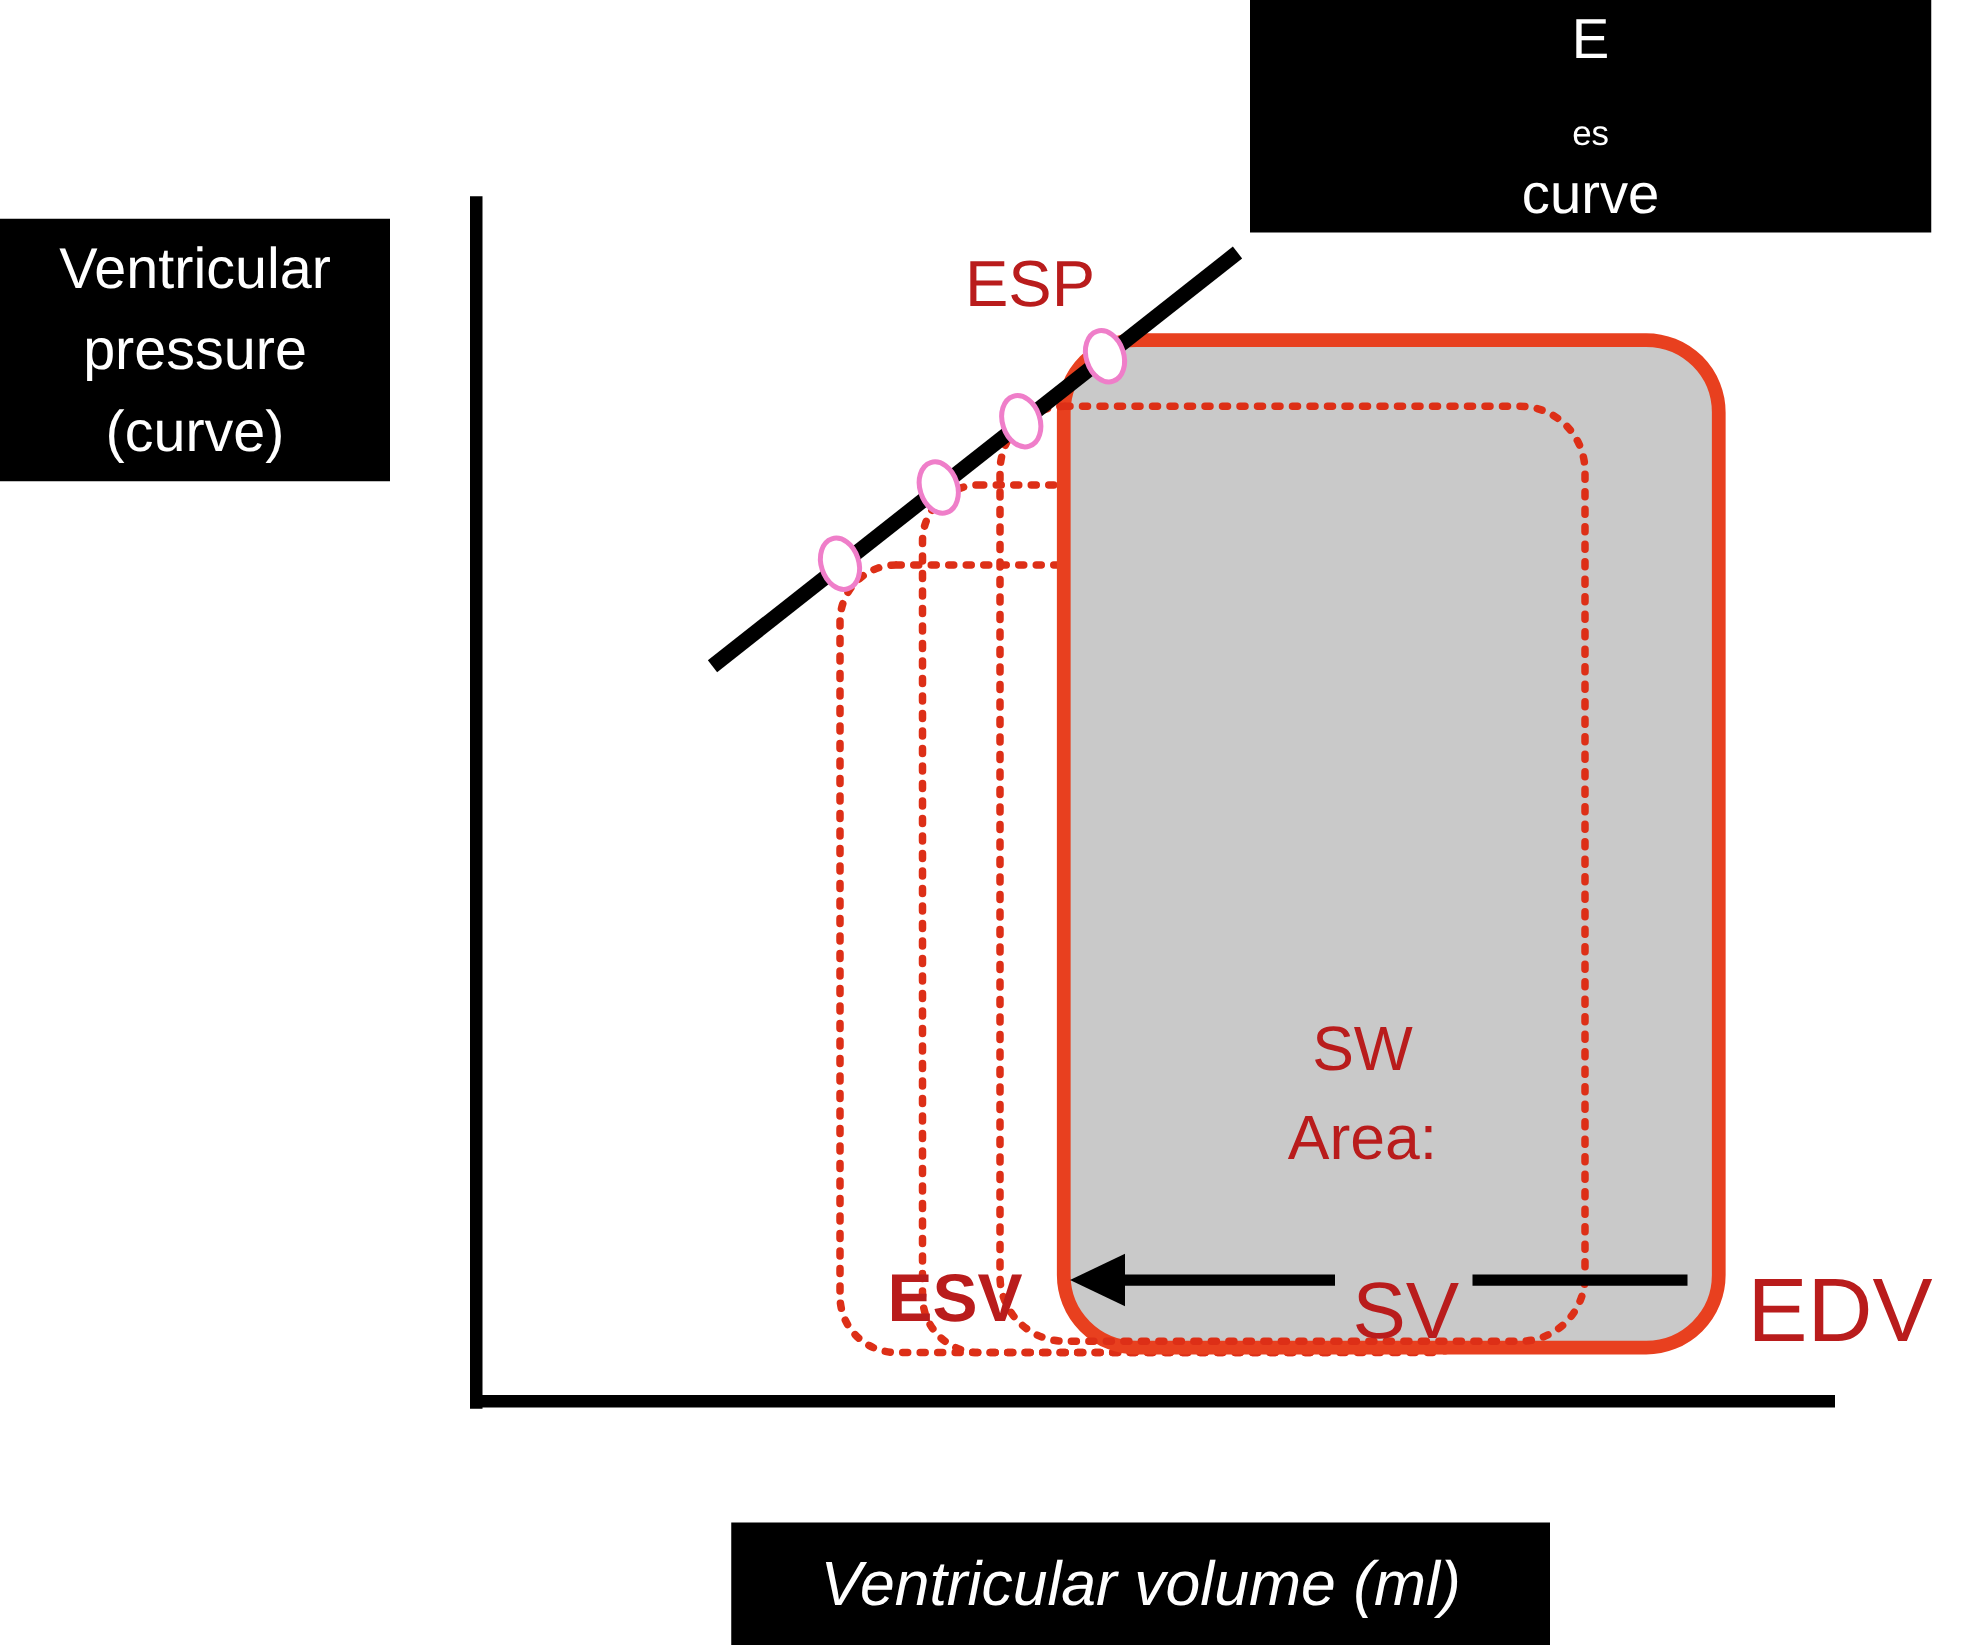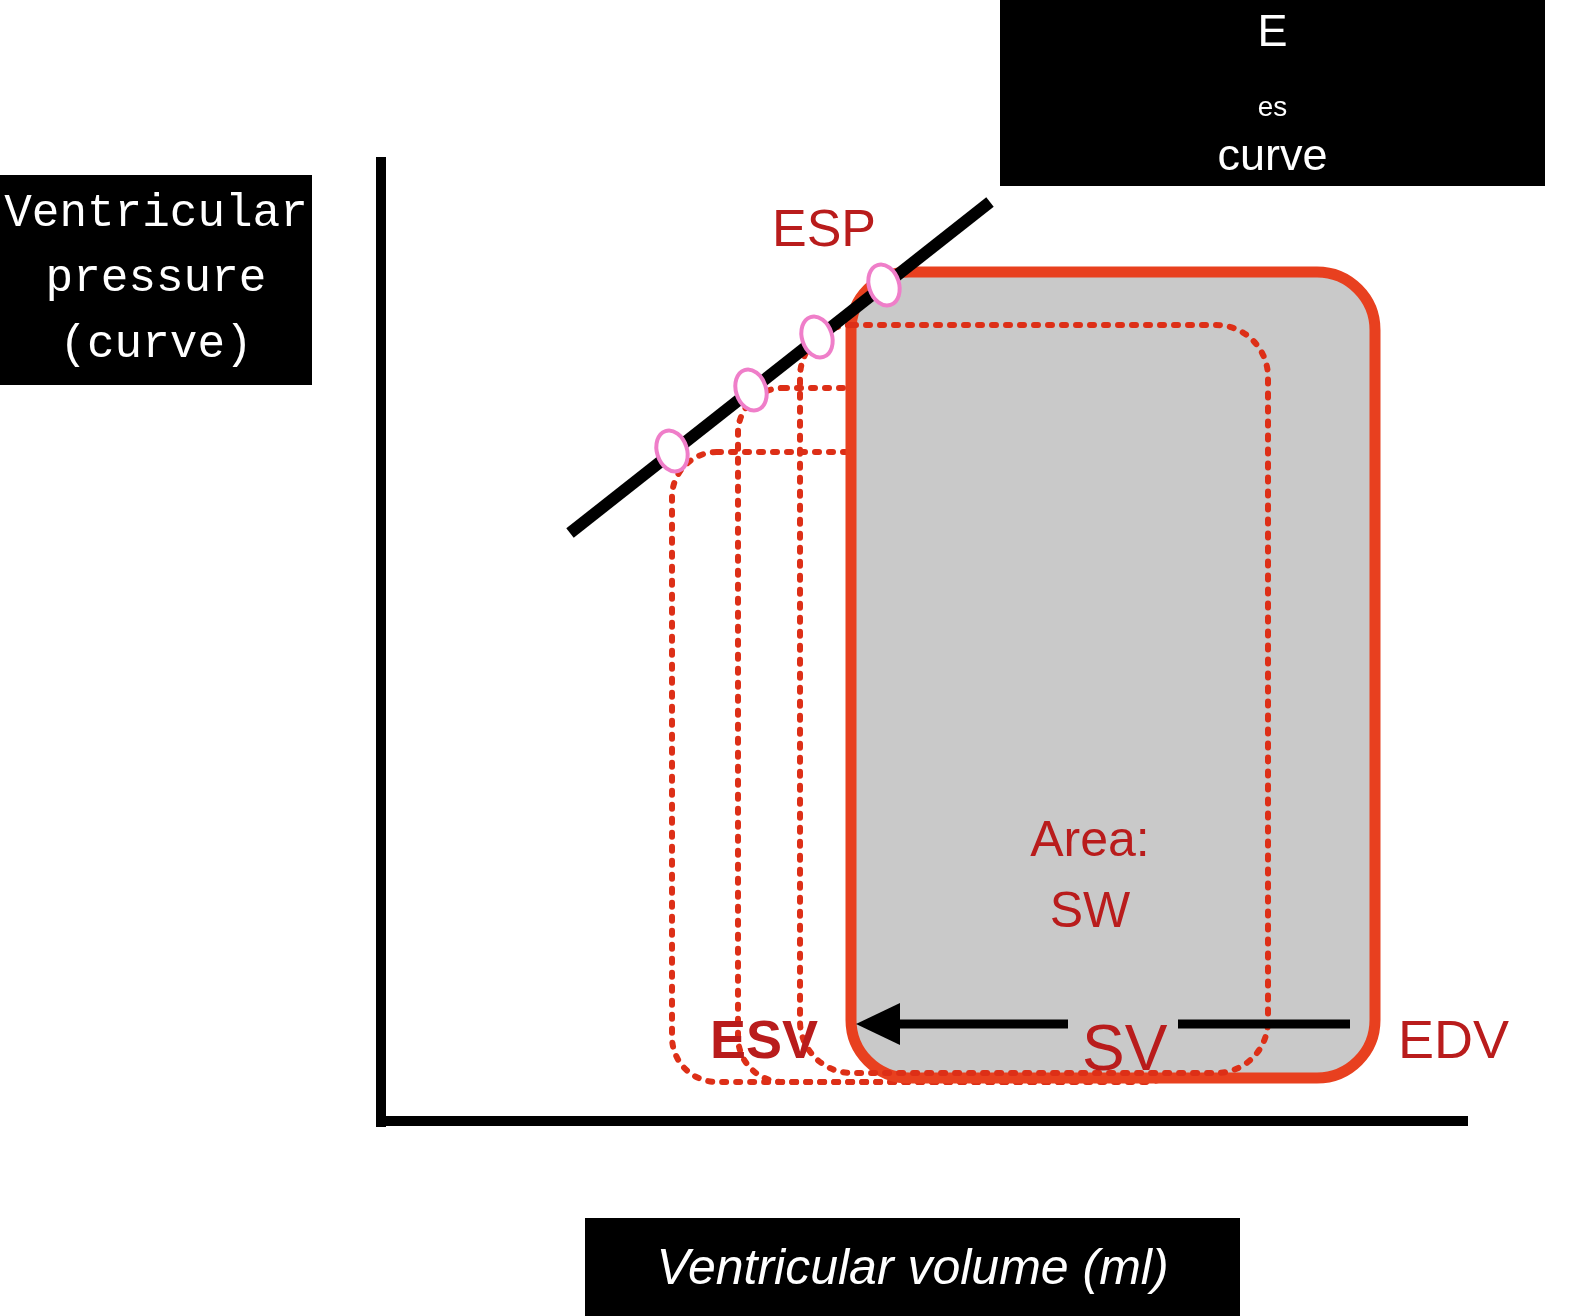--- a/index.html
+++ b/index.html
@@ -24,35 +24,35 @@
   }
   .black-box span, .black-box div { display: block; }
   .plain-label {
     position: absolute;
     color: #b91c1c;
     white-space: nowrap;
     margin-top: 16px;
   }
   .y-label {
     left: 0; top: 175px; width: 312px; height: 210px;
-    font-size: 46px; line-height: 1.42; font-family: Liberation Mono, monospace;
+    font-size: 46px; line-height: 1.42;
   }
   .ees-label {
     left: 1000px; top: 0; width: 545px; height: 186px;
     font-size: 45px; line-height: 1.32;
   }
   .ees-label sub { font-size: 0.62em; }
   .esp-label { left: 772px; top: 182px; font-size: 52px; }
   .area-label {
     left: 960px; top: 788px; width: 260px;
     text-align: center; font-size: 50px; line-height: 1.42;
   }
   .esv-label { left: 710px; top: 992px; font-size: 54px; font-weight: bold; }
   .sv-label  { left: 1082px; top: 995px; font-size: 64px; }
-  .edv-label { left: 1398px; top: 992px; font-size: 54px; }
+  .edv-label { left: 1398px; top: 992px; font-size: 72px; }
   .x-label {
     left: 585px; top: 1218px; width: 655px; height: 98px;
     font-size: 50px;
     font-style: italic;
   }
 </style>
 </head>
 <body>
 
 <div class="figure">
@@ -88,22 +88,22 @@
   </div>
 
   <div class="black-box ees-label">
     <div><span>E</span><sub>es</sub></div>
     <div>curve</div>
   </div>
 
   <div class="plain-label esp-label">ESP</div>
 
   <div class="plain-label area-label">
+    <div>SW</div>
     <div>Area:</div>
-    <div>SW</div>
   </div>
 
   <div class="plain-label esv-label">ESV</div>
   <div class="plain-label sv-label">SV</div>
   <div class="plain-label edv-label">EDV</div>
 
   <div class="black-box x-label">
     <span>Ventricular volume (ml)</span>
   </div>
 

